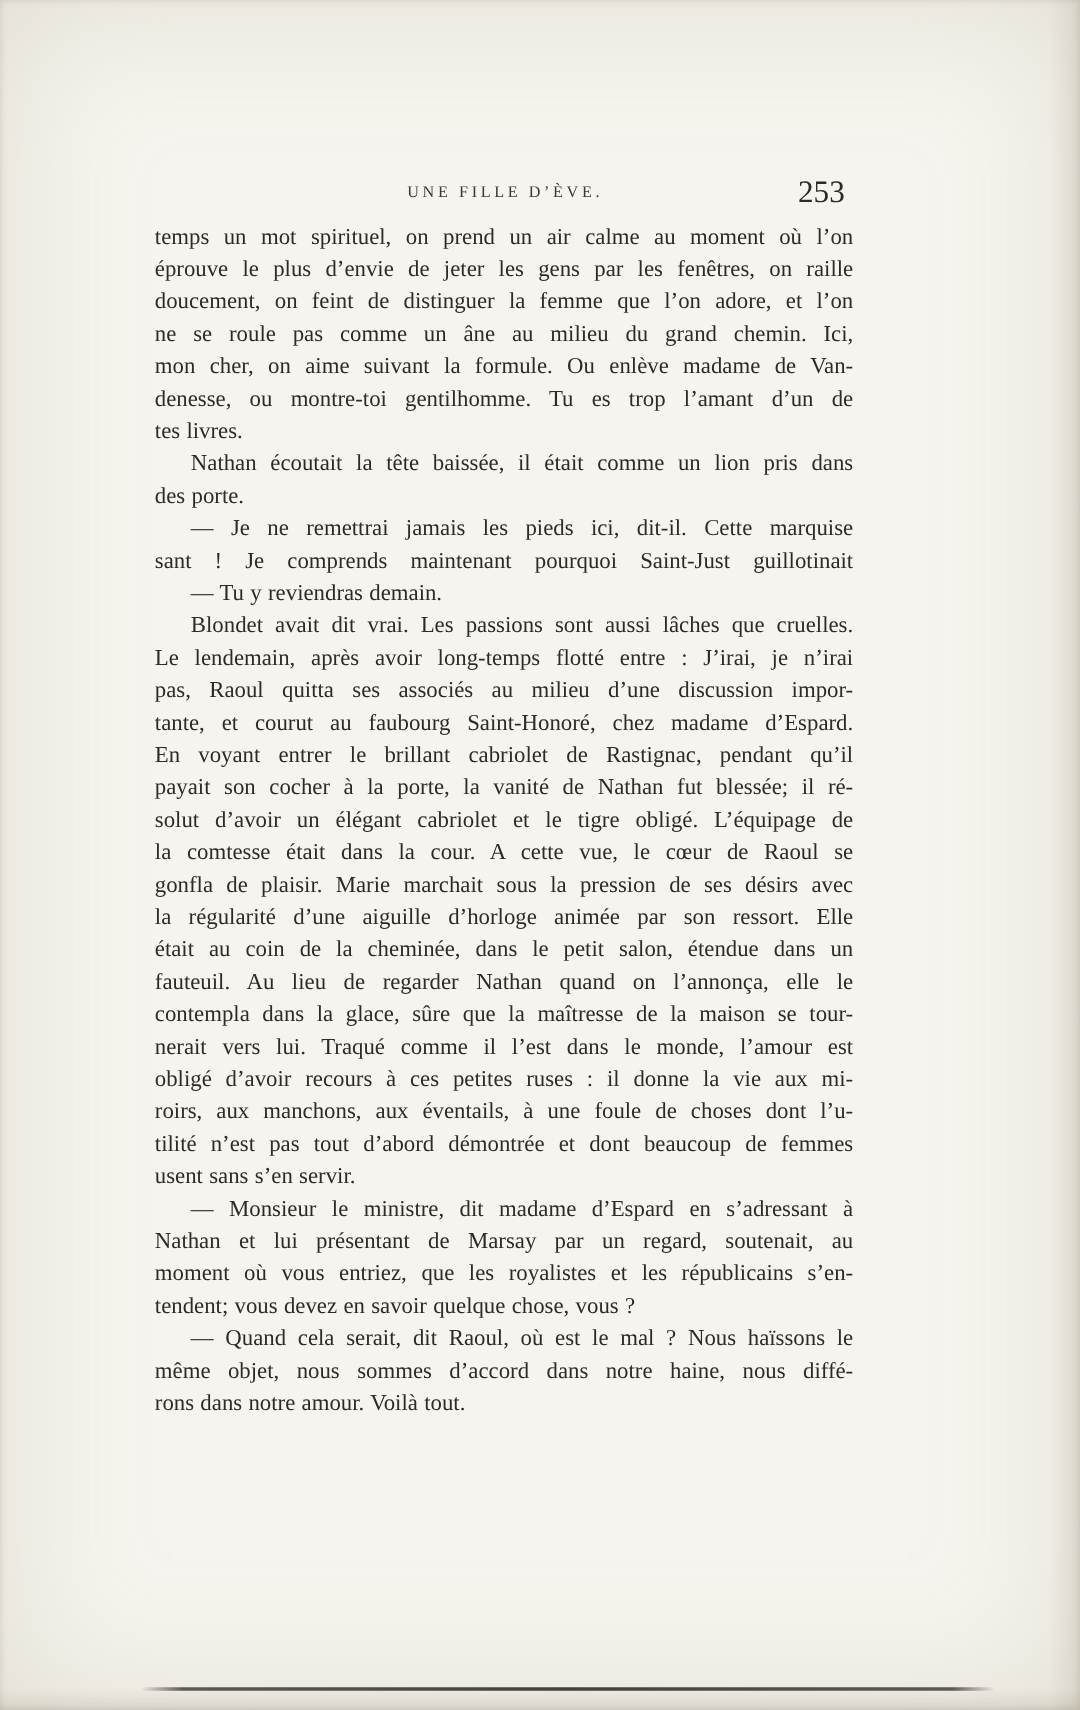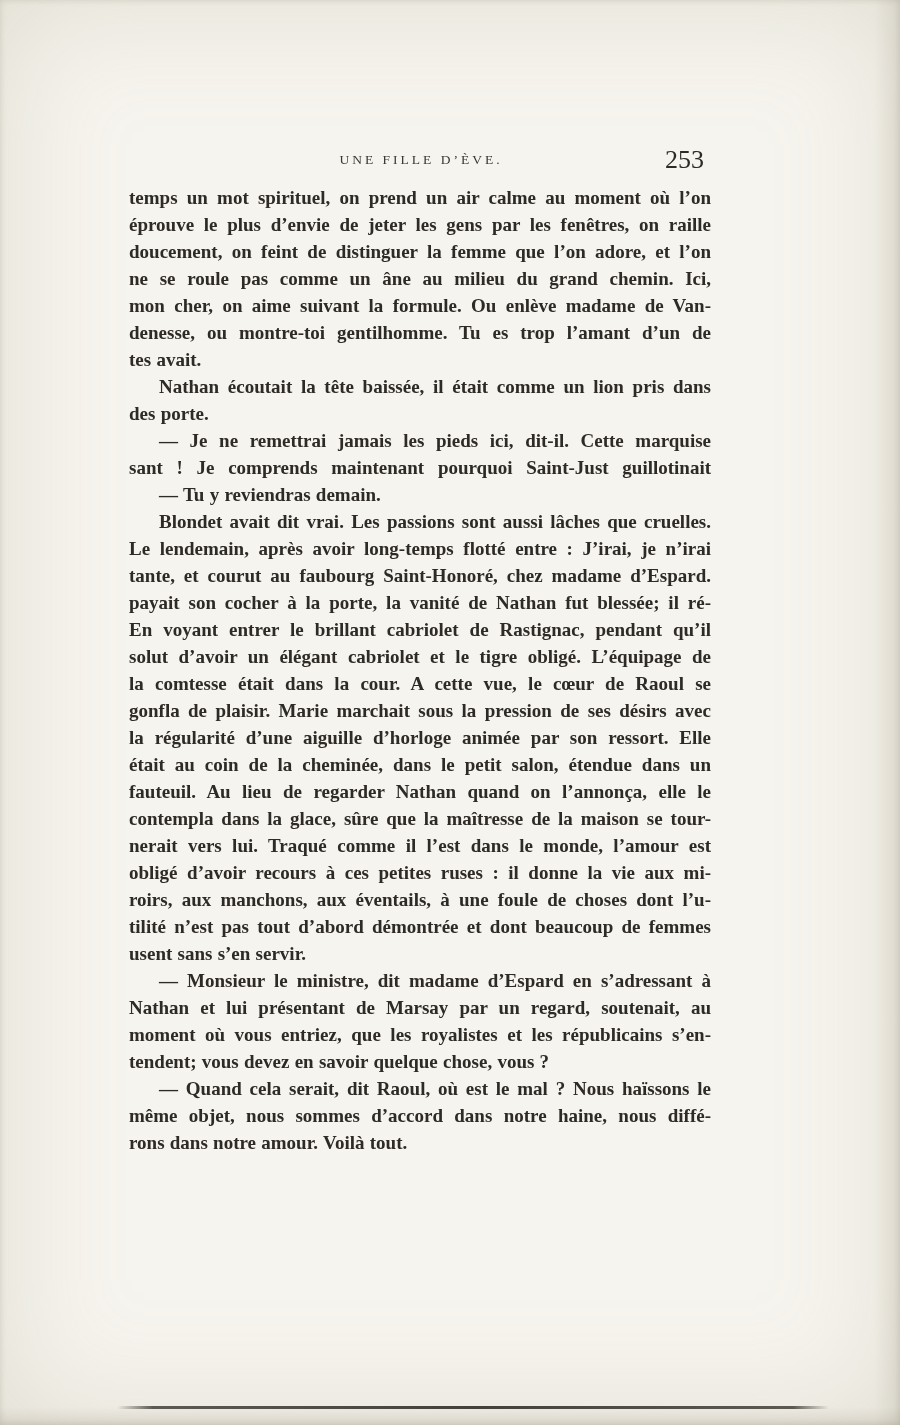--- a/index.html
+++ b/index.html
@@ -47,21 +47,20 @@
     font-size:19px;
     line-height:27px;
     color:var(--ink);
     text-rendering:optimizeLegibility;
   }
   .line{
     text-align:justify;
     text-align-last:justify;
     white-space:normal;
     word-spacing:0.5px;
-    font-weight:bold;
   }
   .line.para-end{
     text-align-last:left;
   }
   .line.indented{
     text-indent:30px;
   }
   .scan-artifact-line{
     position:absolute;
     top:1406px; left:117px; width:712px; height:3px;
@@ -93,31 +92,32 @@
     <span class="page-number">253</span>
   </div>
 
   <div class="text-block">
       <div class="line">temps un mot spirituel, on prend un air calme au moment où l’on</div>
       <div class="line">éprouve le plus d’envie de jeter les gens par les fenêtres, on raille</div>
       <div class="line">doucement, on feint de distinguer la femme que l’on adore, et l’on</div>
       <div class="line">ne se roule pas comme un âne au milieu du grand chemin. Ici,</div>
       <div class="line">mon cher, on aime suivant la formule. Ou enlève madame de Van-</div>
       <div class="line">denesse, ou montre-toi gentilhomme. Tu es trop l’amant d’un de</div>
-      <div class="line para-end">tes avait.</div>
+      <div class="line para-end">tes livres.</div>
       <div class="line indented">Nathan écoutait la tête baissée, il était comme un lion pris dans</div>
       <div class="line para-end">des porte.</div>
       <div class="line indented">— Je ne remettrai jamais les pieds ici, dit-il. Cette marquise</div>
       <div class="line">sant ! Je comprends maintenant pourquoi Saint-Just guillotinait</div>
       <div class="line para-end indented">— Tu y reviendras demain.</div>
       <div class="line indented">Blondet avait dit vrai. Les passions sont aussi lâches que cruelles.</div>
       <div class="line">Le lendemain, après avoir long-temps flotté entre : J’irai, je n’irai</div>
+      <div class="line">pas, Raoul quitta ses associés au milieu d’une discussion impor-</div>
       <div class="line">tante, et courut au faubourg Saint-Honoré, chez madame d’Espard.</div>
+      <div class="line">En voyant entrer le brillant cabriolet de Rastignac, pendant qu’il</div>
       <div class="line">payait son cocher à la porte, la vanité de Nathan fut blessée; il ré-</div>
-      <div class="line">En voyant entrer le brillant cabriolet de Rastignac, pendant qu’il</div>
       <div class="line">solut d’avoir un élégant cabriolet et le tigre obligé. L’équipage de</div>
       <div class="line">la comtesse était dans la cour. A cette vue, le cœur de Raoul se</div>
       <div class="line">gonfla de plaisir. Marie marchait sous la pression de ses désirs avec</div>
       <div class="line">la régularité d’une aiguille d’horloge animée par son ressort. Elle</div>
       <div class="line">était au coin de la cheminée, dans le petit salon, étendue dans un</div>
       <div class="line">fauteuil. Au lieu de regarder Nathan quand on l’annonça, elle le</div>
       <div class="line">contempla dans la glace, sûre que la maîtresse de la maison se tour-</div>
       <div class="line">nerait vers lui. Traqué comme il l’est dans le monde, l’amour est</div>
       <div class="line">obligé d’avoir recours à ces petites ruses : il donne la vie aux mi-</div>
       <div class="line">roirs, aux manchons, aux éventails, à une foule de choses dont l’u-</div>

